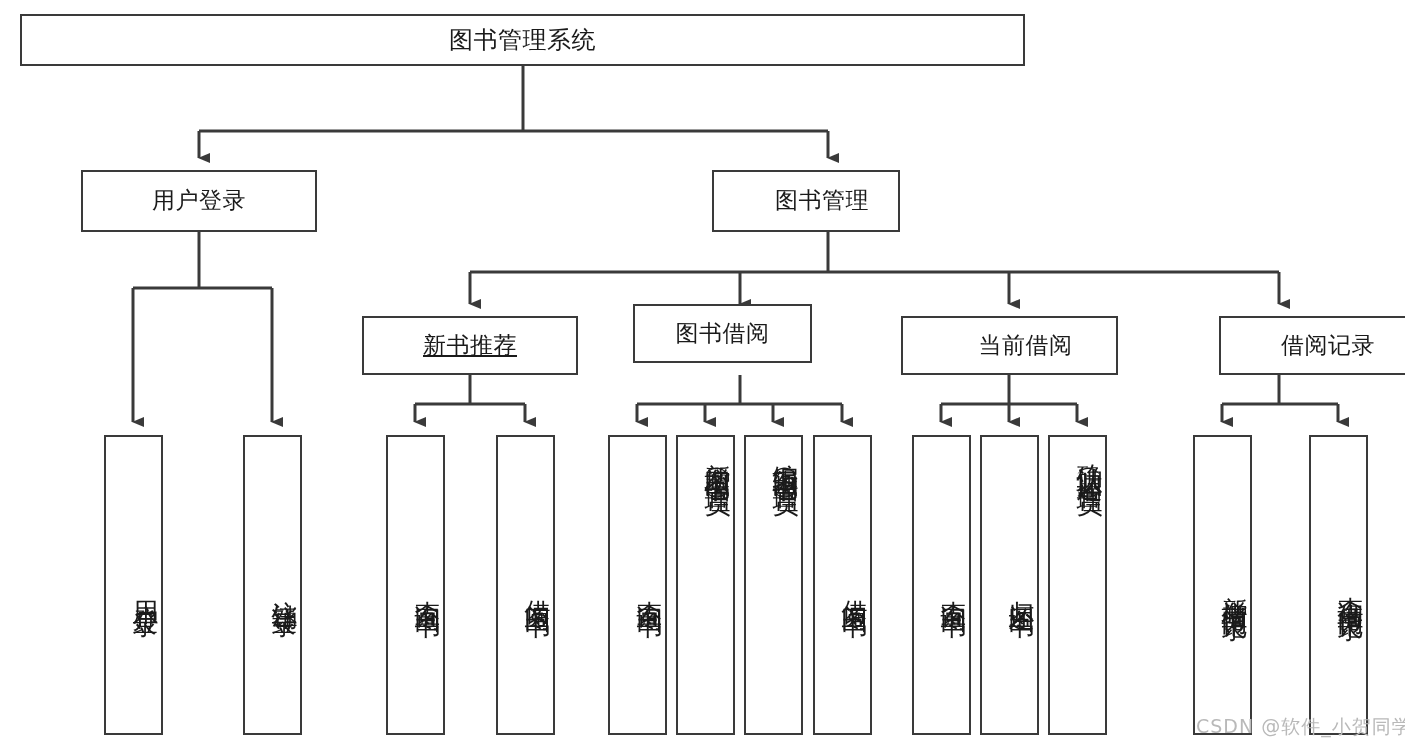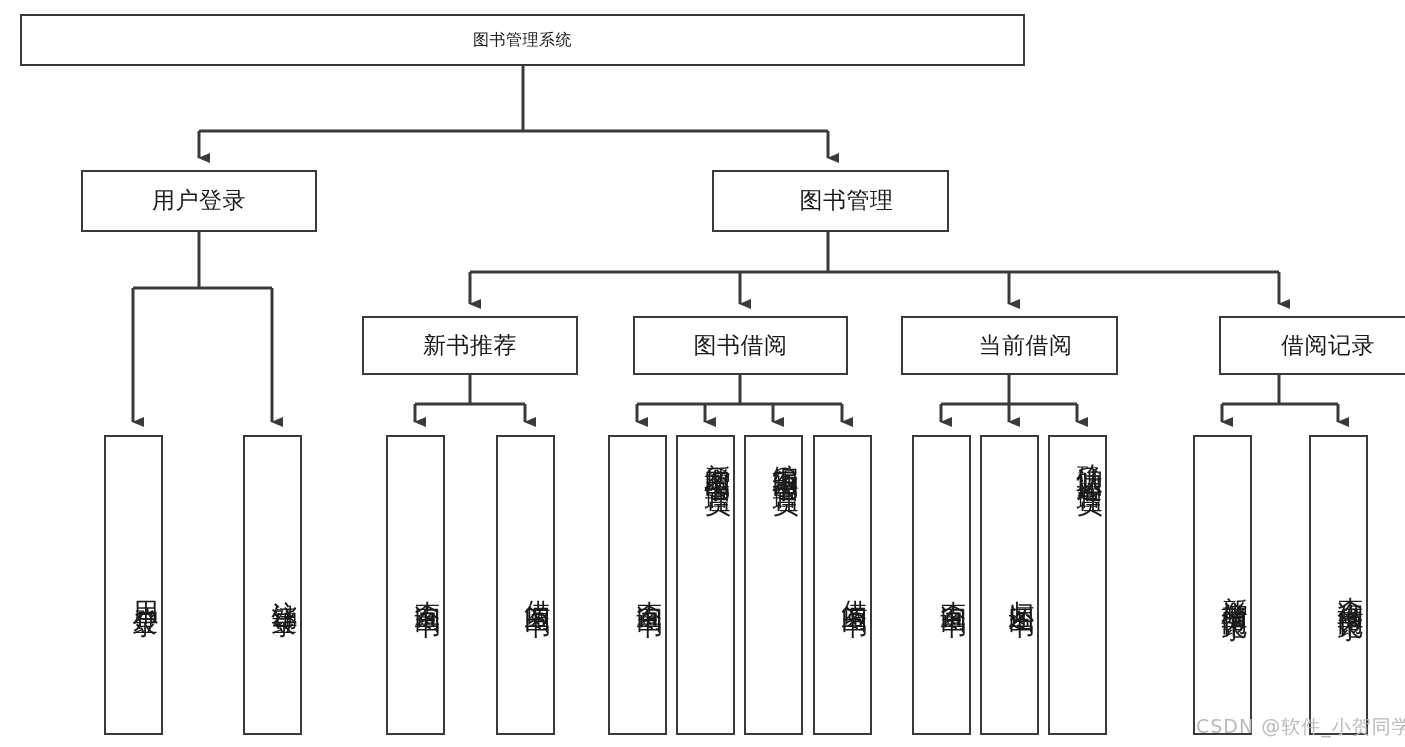--- a/index.html
+++ b/index.html
@@ -34,21 +34,21 @@
     align-items: center;
     justify-content: center;
     color: #1a1a1a;
     line-height: 1.18;
     letter-spacing: 0.5px;
   }
   .node.horiz {
     font-size: 23px;
   }
   .node.root {
-    font-size: 16px;
+    font-size: 24px;
   }
   .node.vert {
     writing-mode: vertical-rl;
     text-orientation: upright;
     font-size: 26px;
     letter-spacing: 4px;
     padding-top: 6px;
     align-items: flex-start;
     justify-content: center;
   }
@@ -119,28 +119,28 @@
     </g>
   </svg>
 
   <div class="node horiz root" style="left:20px; top:14px; width:1005px; height:52px;">
     <span>图书管理系统</span>
   </div>
 
   <div class="node horiz" style="left:81px; top:170px; width:236px; height:62px;">
     <span>用户登录</span>
   </div>
-  <div class="node horiz" style="left:712px; top:170px; width:237px; height:62px;padding-left:32px;">
+  <div class="node horiz" style="left:712px; top:170px; width:188px; height:62px;padding-left:32px;">
     <span>图书管理</span>
   </div>
 
-  <div class="node horiz" style="left:362px; top:316px; width:216px; height:59px;">
+  <div class="node horiz" style="left:362px; top:316px; width:216px; height:59px;text-decoration:underline;">
     <span>新书推荐</span>
   </div>
-  <div class="node horiz" style="left:633px; top:316px; width:215px; height:59px;">
+  <div class="node horiz" style="left:633px; top:304px; width:179px; height:59px;">
     <span>图书借阅</span>
   </div>
   <div class="node horiz" style="left:901px; top:316px; width:217px; height:59px;padding-left:32px;">
     <span>当前借阅</span>
   </div>
   <div class="node horiz" style="left:1171px; top:316px; width:218px; height:59px;margin-left:48px;">
     <span>借阅记录</span>
   </div>
 
   <div class="node vert" style="left:104px; top:435px; width:59px; height:300px;">

